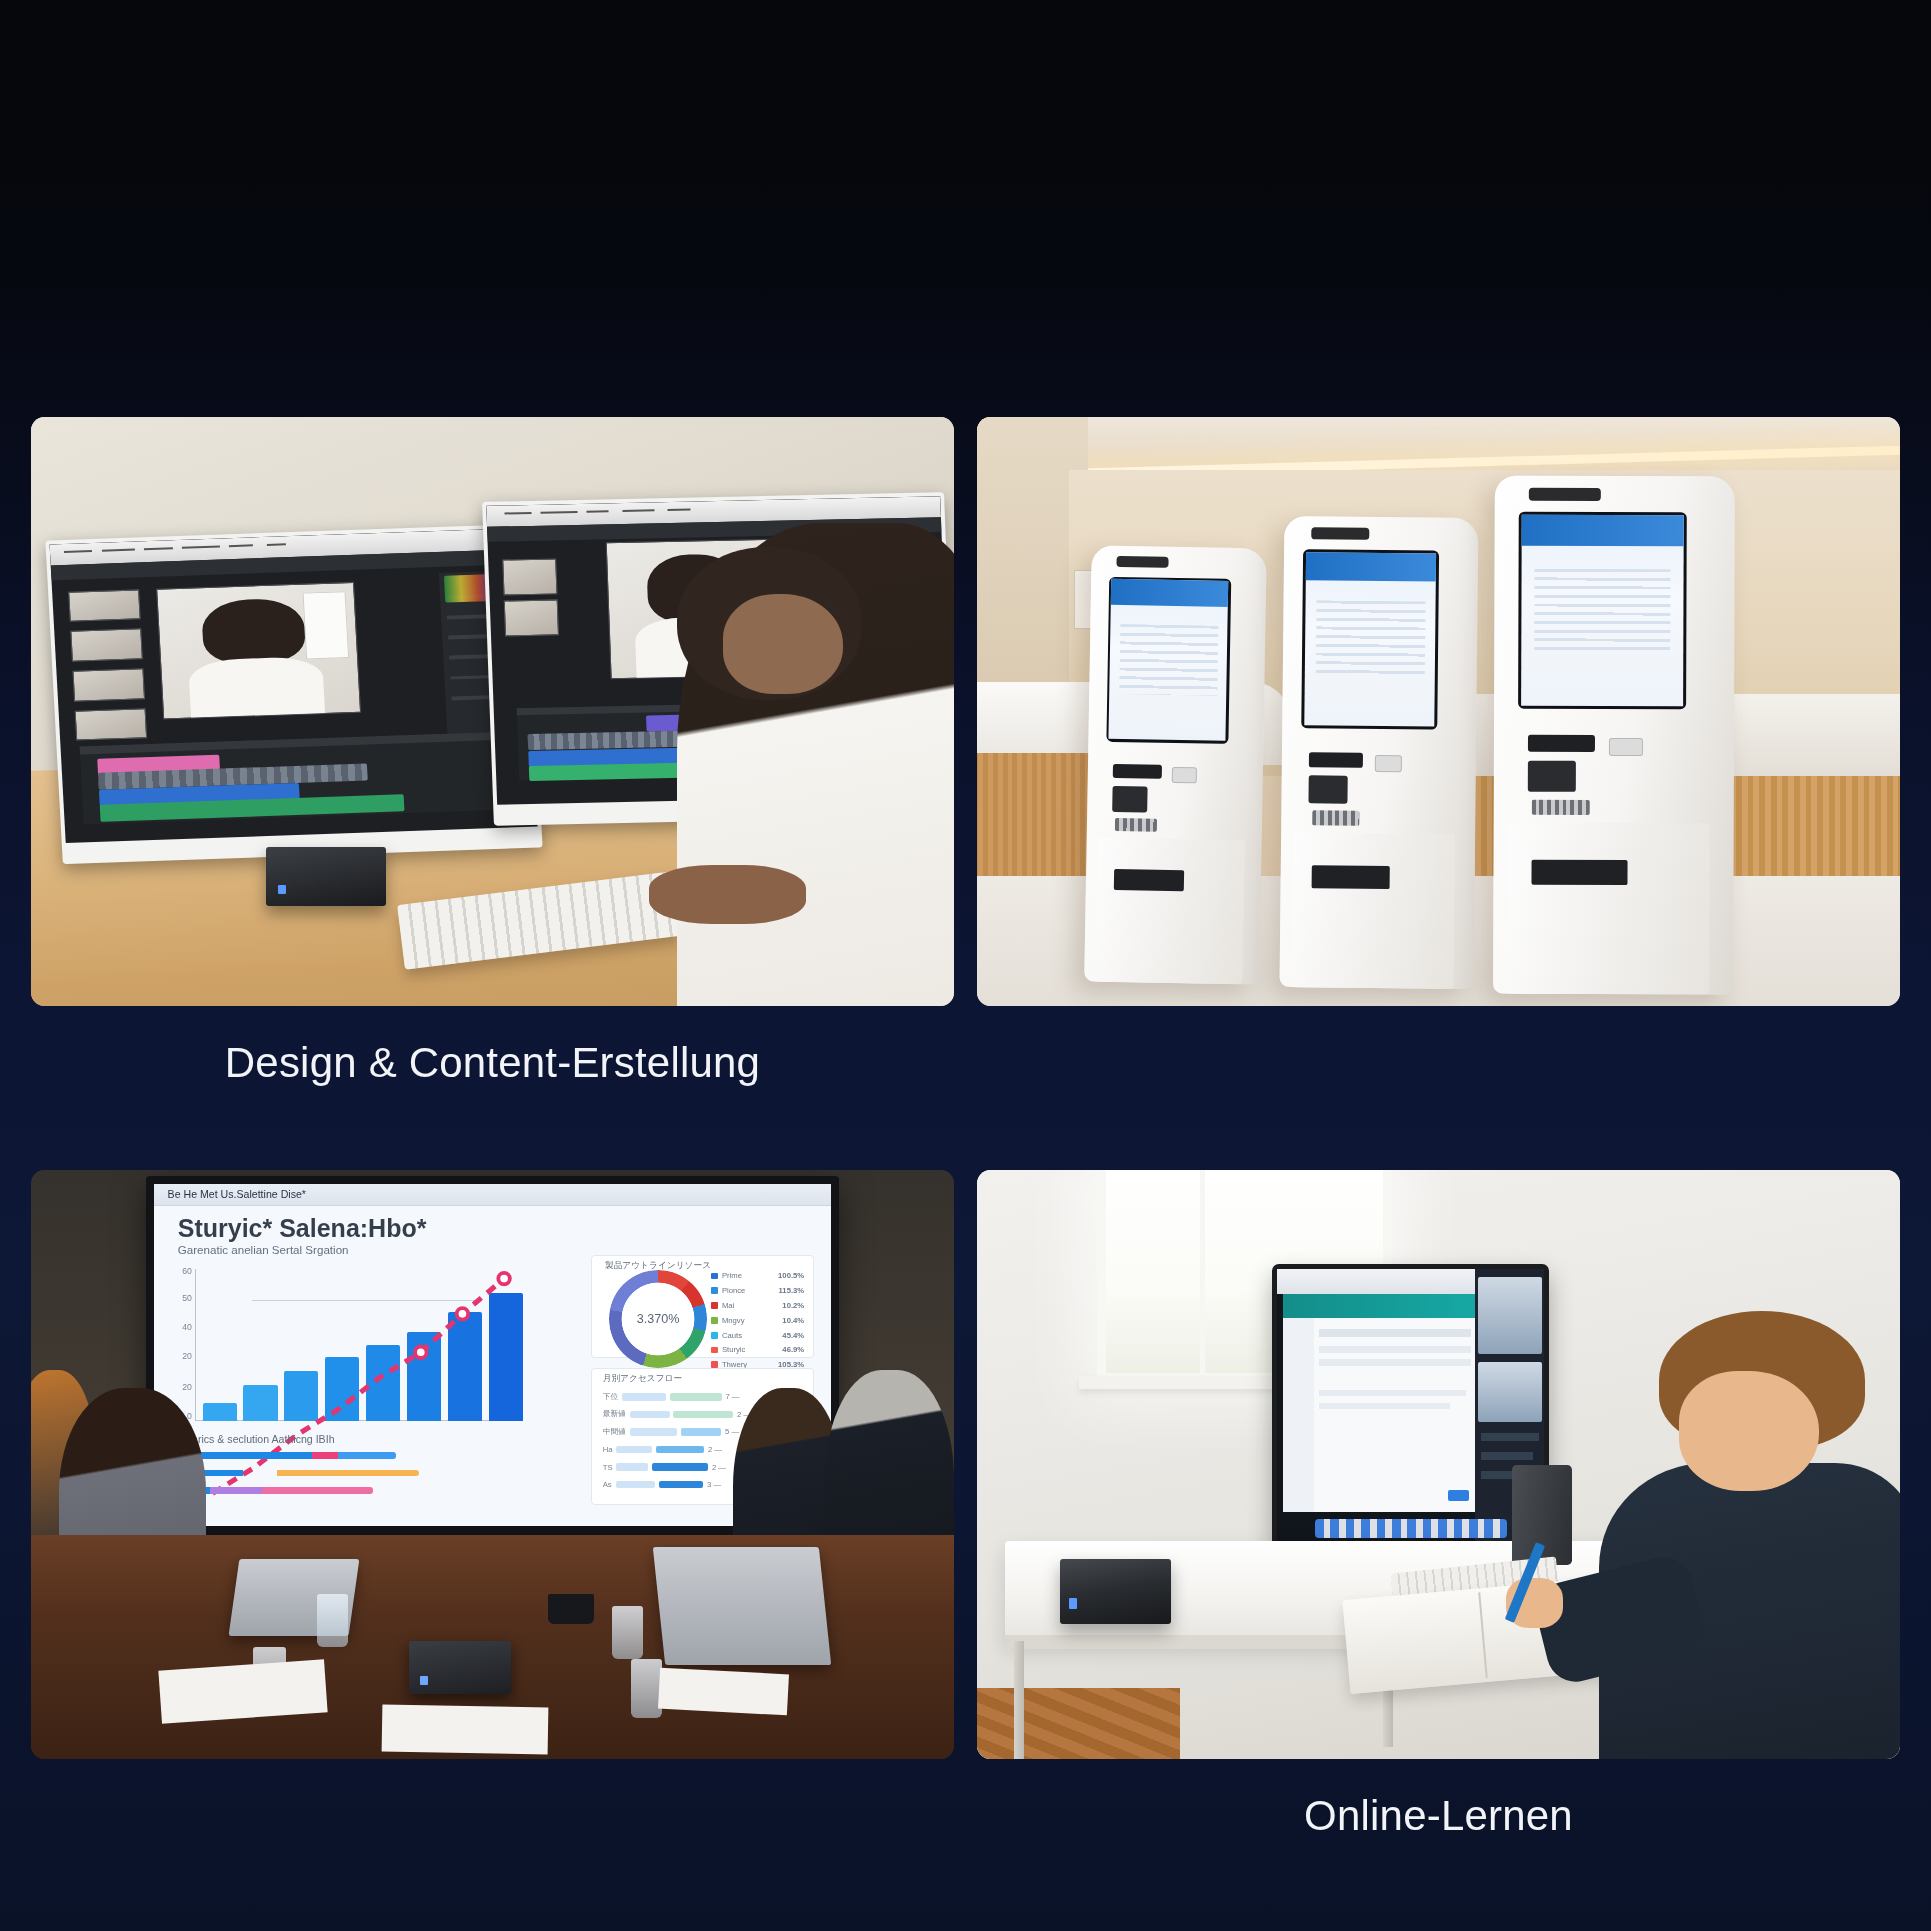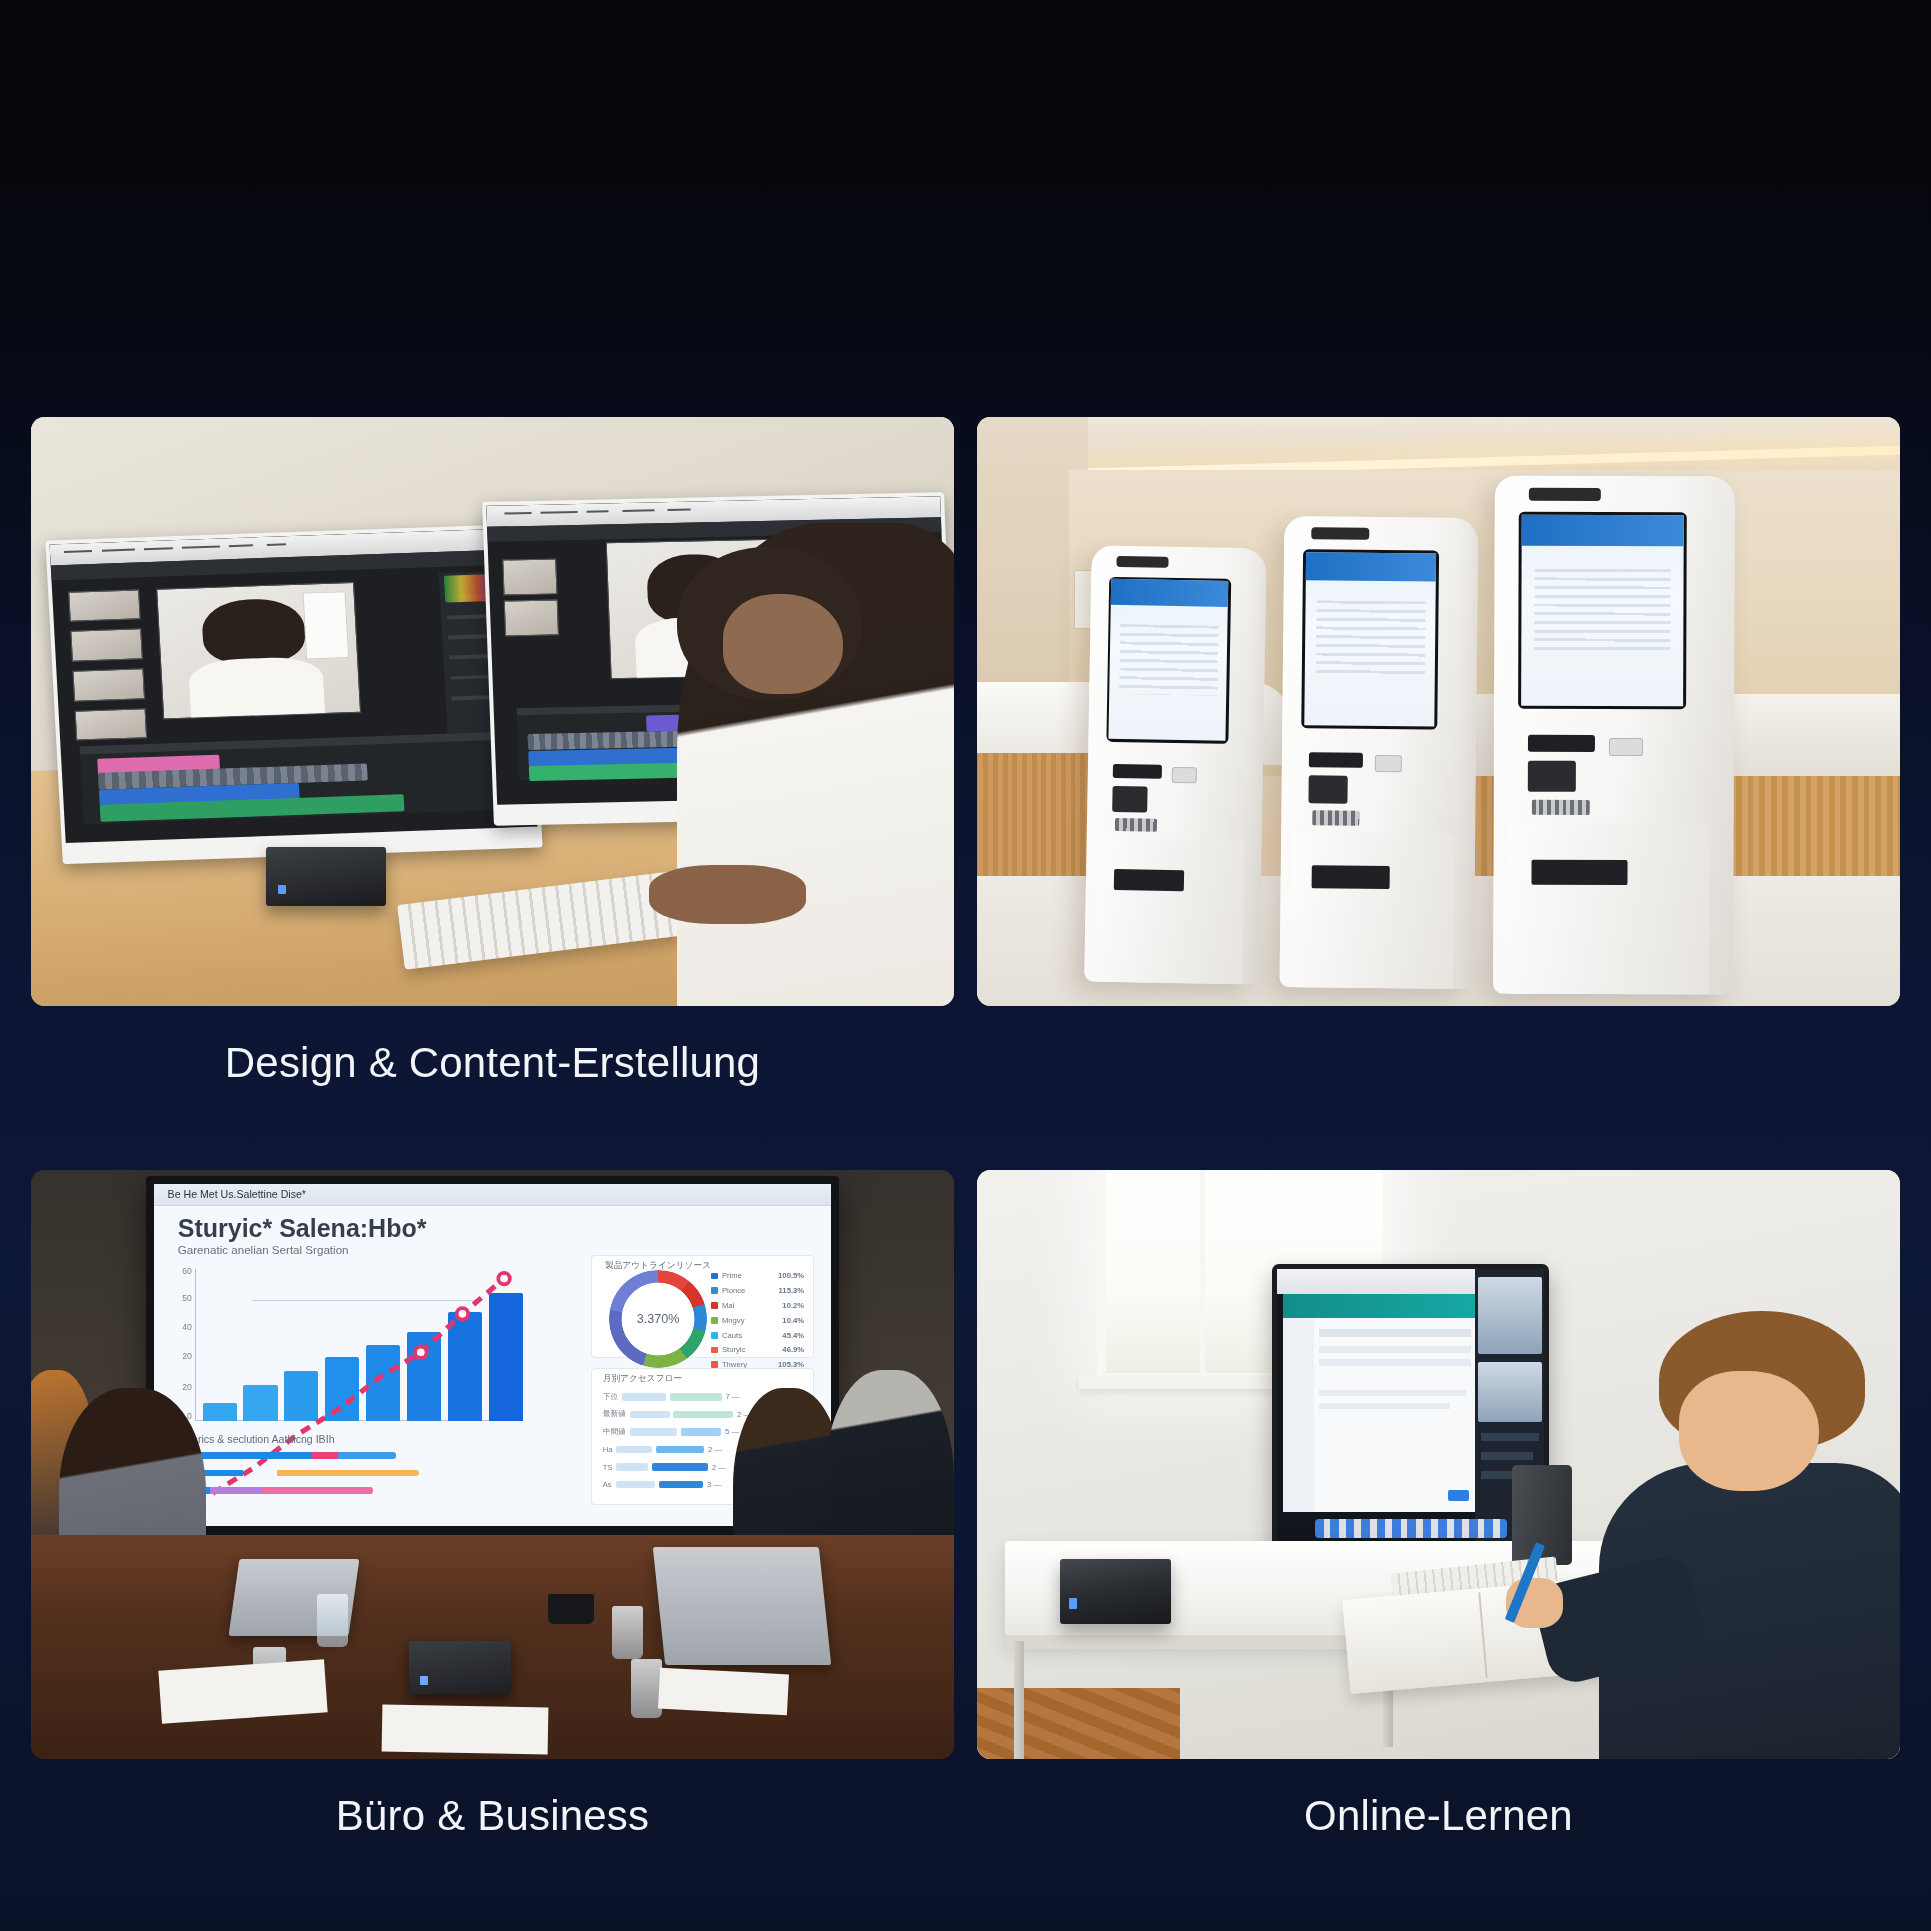--- a/index.html
+++ b/index.html
@@ -514,21 +514,20 @@
         <div class="glass" style="left:63%;top:74%;width:3.3%;height:9%"></div>
         <div class="glass" style="left:65%;top:83%;width:3.4%;height:10%"></div>
         <div style="position:absolute;left:56%;top:72%;width:5%;height:5%;background:#17181b;border-radius:1.9px 1.9px 5.8px 5.8px"></div>
         <div class="minipc">
             <i></i>
           </div>
         <div style="position:absolute;left:14%;top:84%;width:18%;height:9%;background:#f4f2ee;transform:rotate(-4deg)"></div>
         <div style="position:absolute;left:38%;top:91%;width:18%;height:8%;background:#f4f2ee;transform:rotate(1deg)"></div>
         <div style="position:absolute;right:18%;top:85%;width:14%;height:7%;background:#f4f2ee;transform:rotate(3deg)"></div>
       </div>
-      <div class="caption">Büro &amp; Business</div>
     </div>
 
     <div class="cell">
       <div class="photo p4">
         <div class="wall"></div>
         <div class="window">
             <div class="mull"></div>
           </div>
         <div class="sill"></div>
         <div class="floor"></div>

